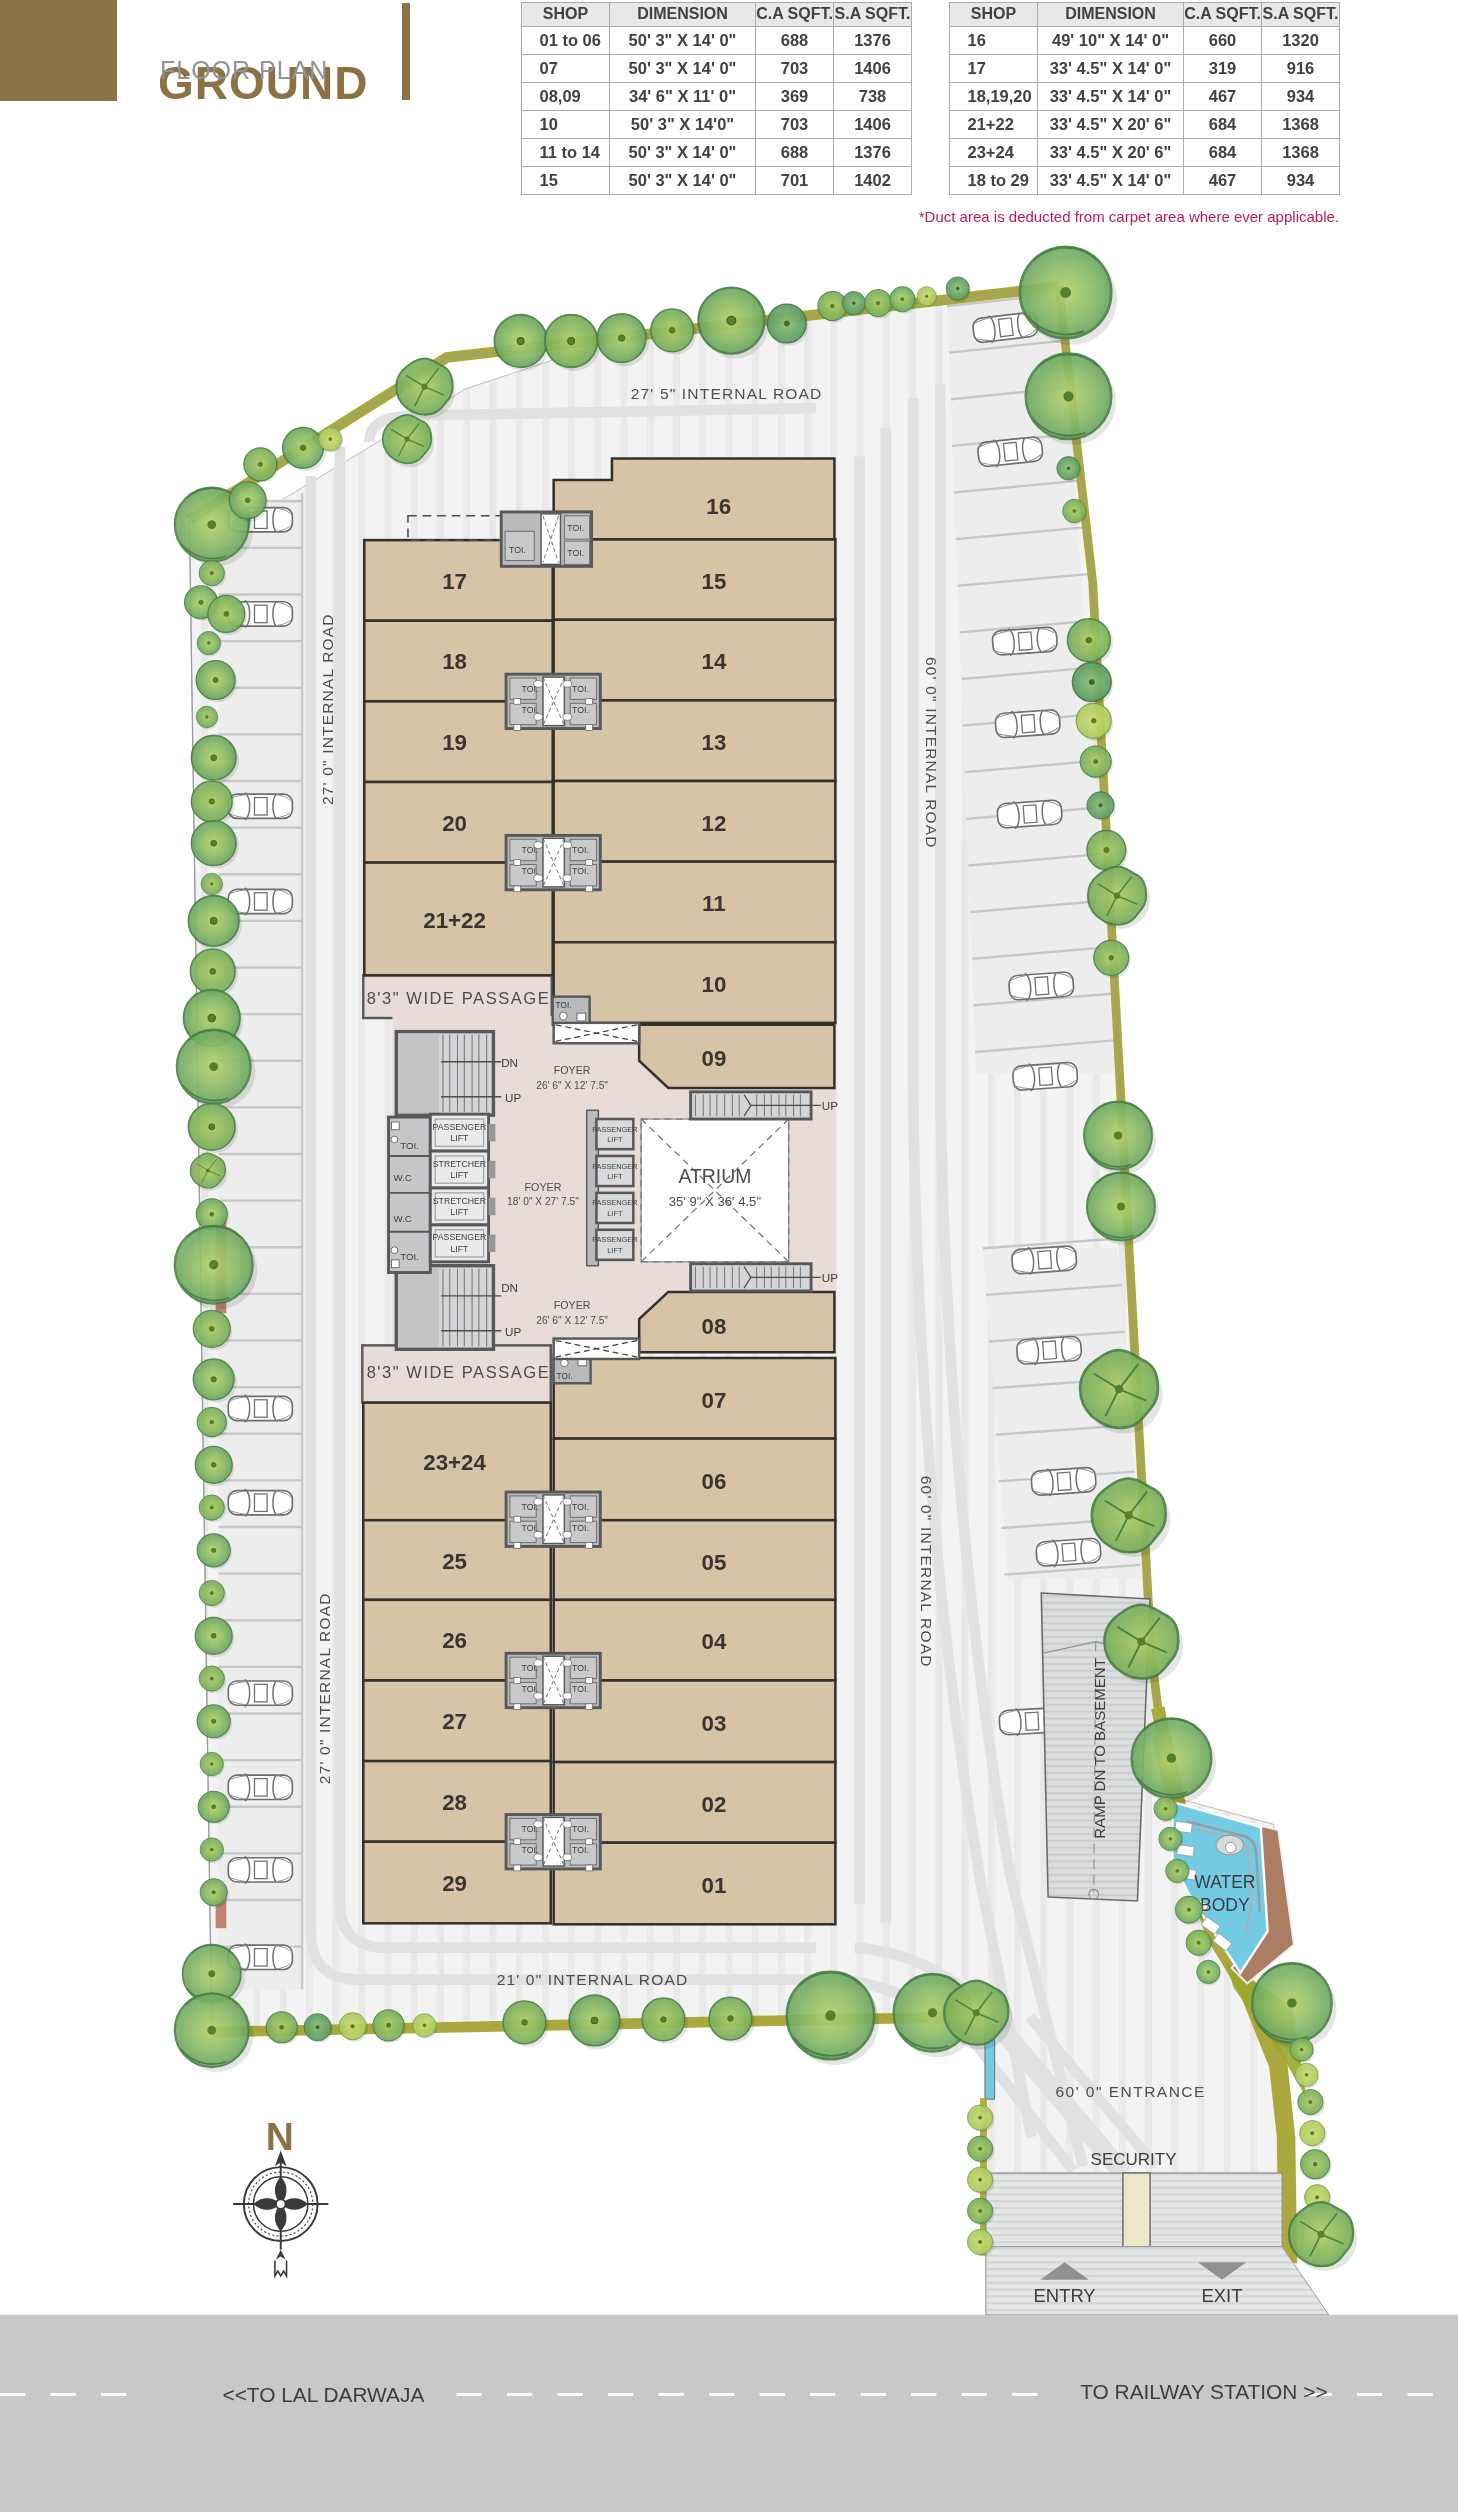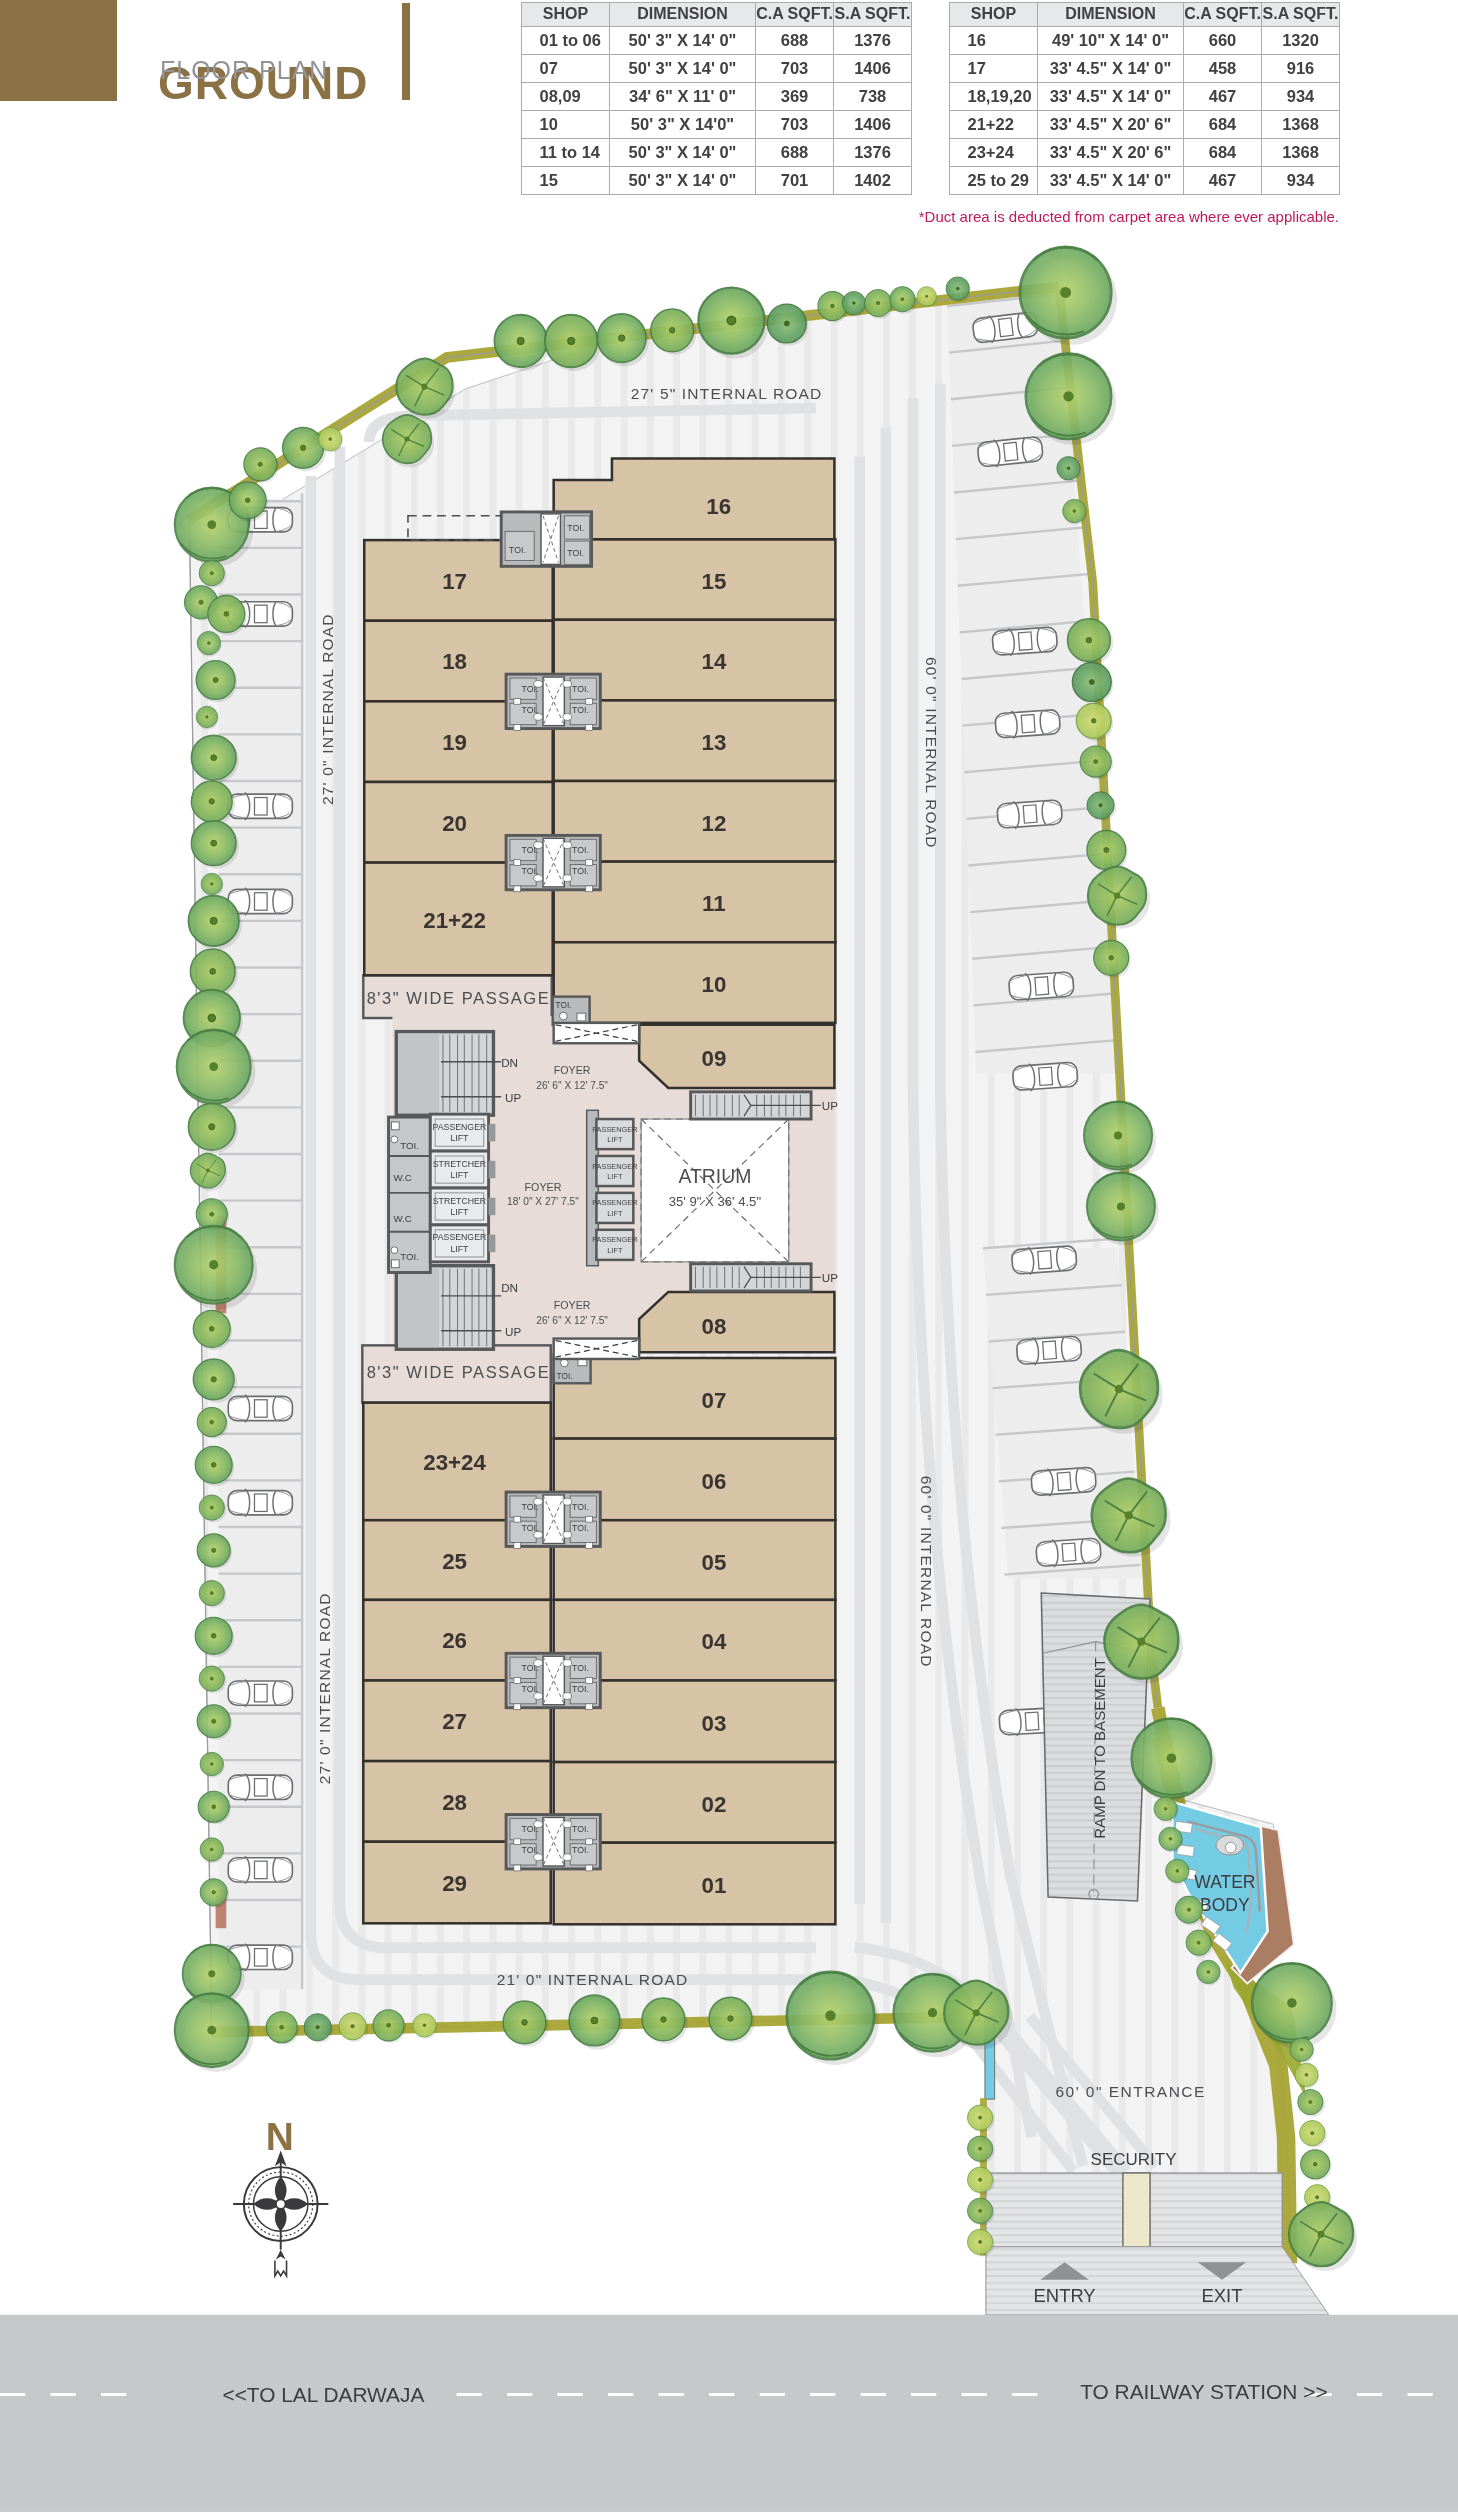--- a/index.html
+++ b/index.html
@@ -77,21 +77,21 @@
       </tr>
 <tr>
         <td class="l">16</td>
         <td>49' 10" X 14' 0"</td>
         <td>660</td>
         <td>1320</td>
       </tr>
 <tr>
         <td class="l">17</td>
         <td>33' 4.5" X 14' 0"</td>
-        <td>458</td>
+        <td>319</td>
         <td>916</td>
       </tr>
 <tr>
         <td class="l">18,19,20</td>
         <td>33' 4.5" X 14' 0"</td>
         <td>467</td>
         <td>934</td>
       </tr>
 <tr>
         <td class="l">21+22</td>
@@ -99,21 +99,21 @@
         <td>684</td>
         <td>1368</td>
       </tr>
 <tr>
         <td class="l">23+24</td>
         <td>33' 4.5" X 20' 6"</td>
         <td>684</td>
         <td>1368</td>
       </tr>
 <tr>
-        <td class="l">25 to 29</td>
+        <td class="l">18 to 29</td>
         <td>33' 4.5" X 14' 0"</td>
         <td>467</td>
         <td>934</td>
       </tr>
 </tbody>
   </table>
 <div class="note" style="right:119px;top:208px;">*Duct area is deducted from carpet area where ever applicable.</div>
 <svg width="1458" height="2512" viewBox="0 0 1501 2586" style="position:absolute;left:0;top:0;">
 <defs>
 <radialGradient id="tg" cx="0.5" cy="0.5" r="0.55">

